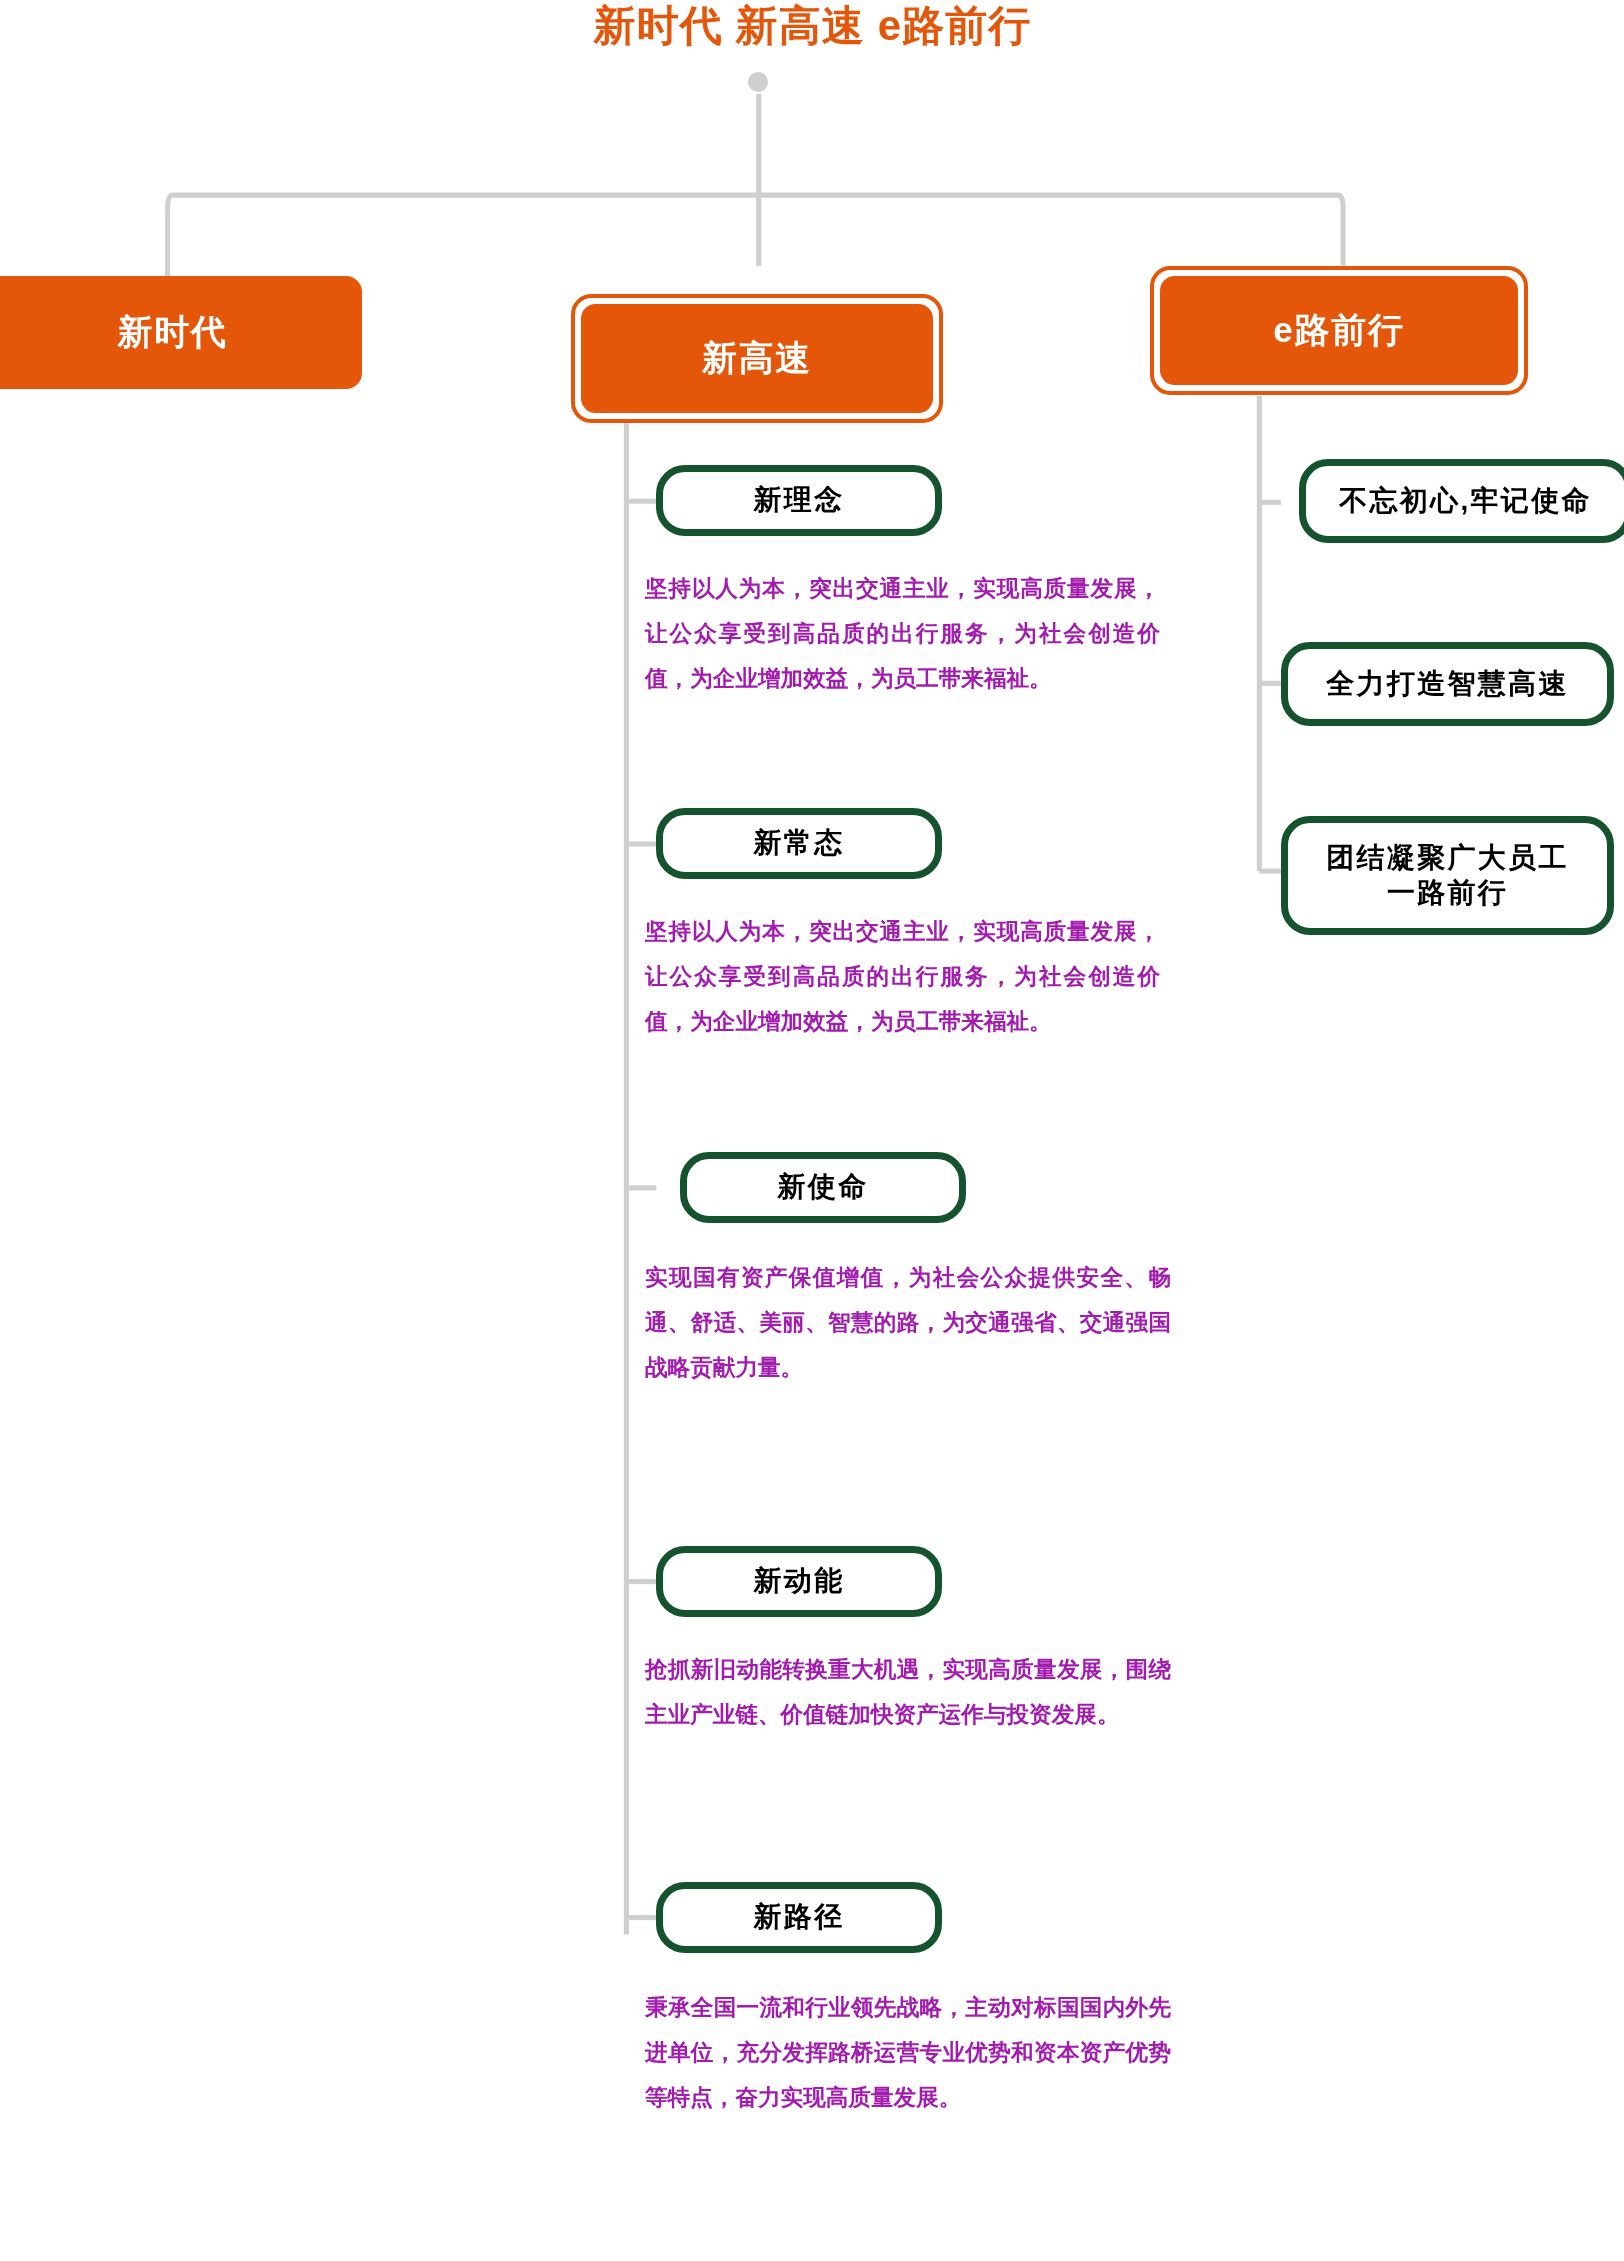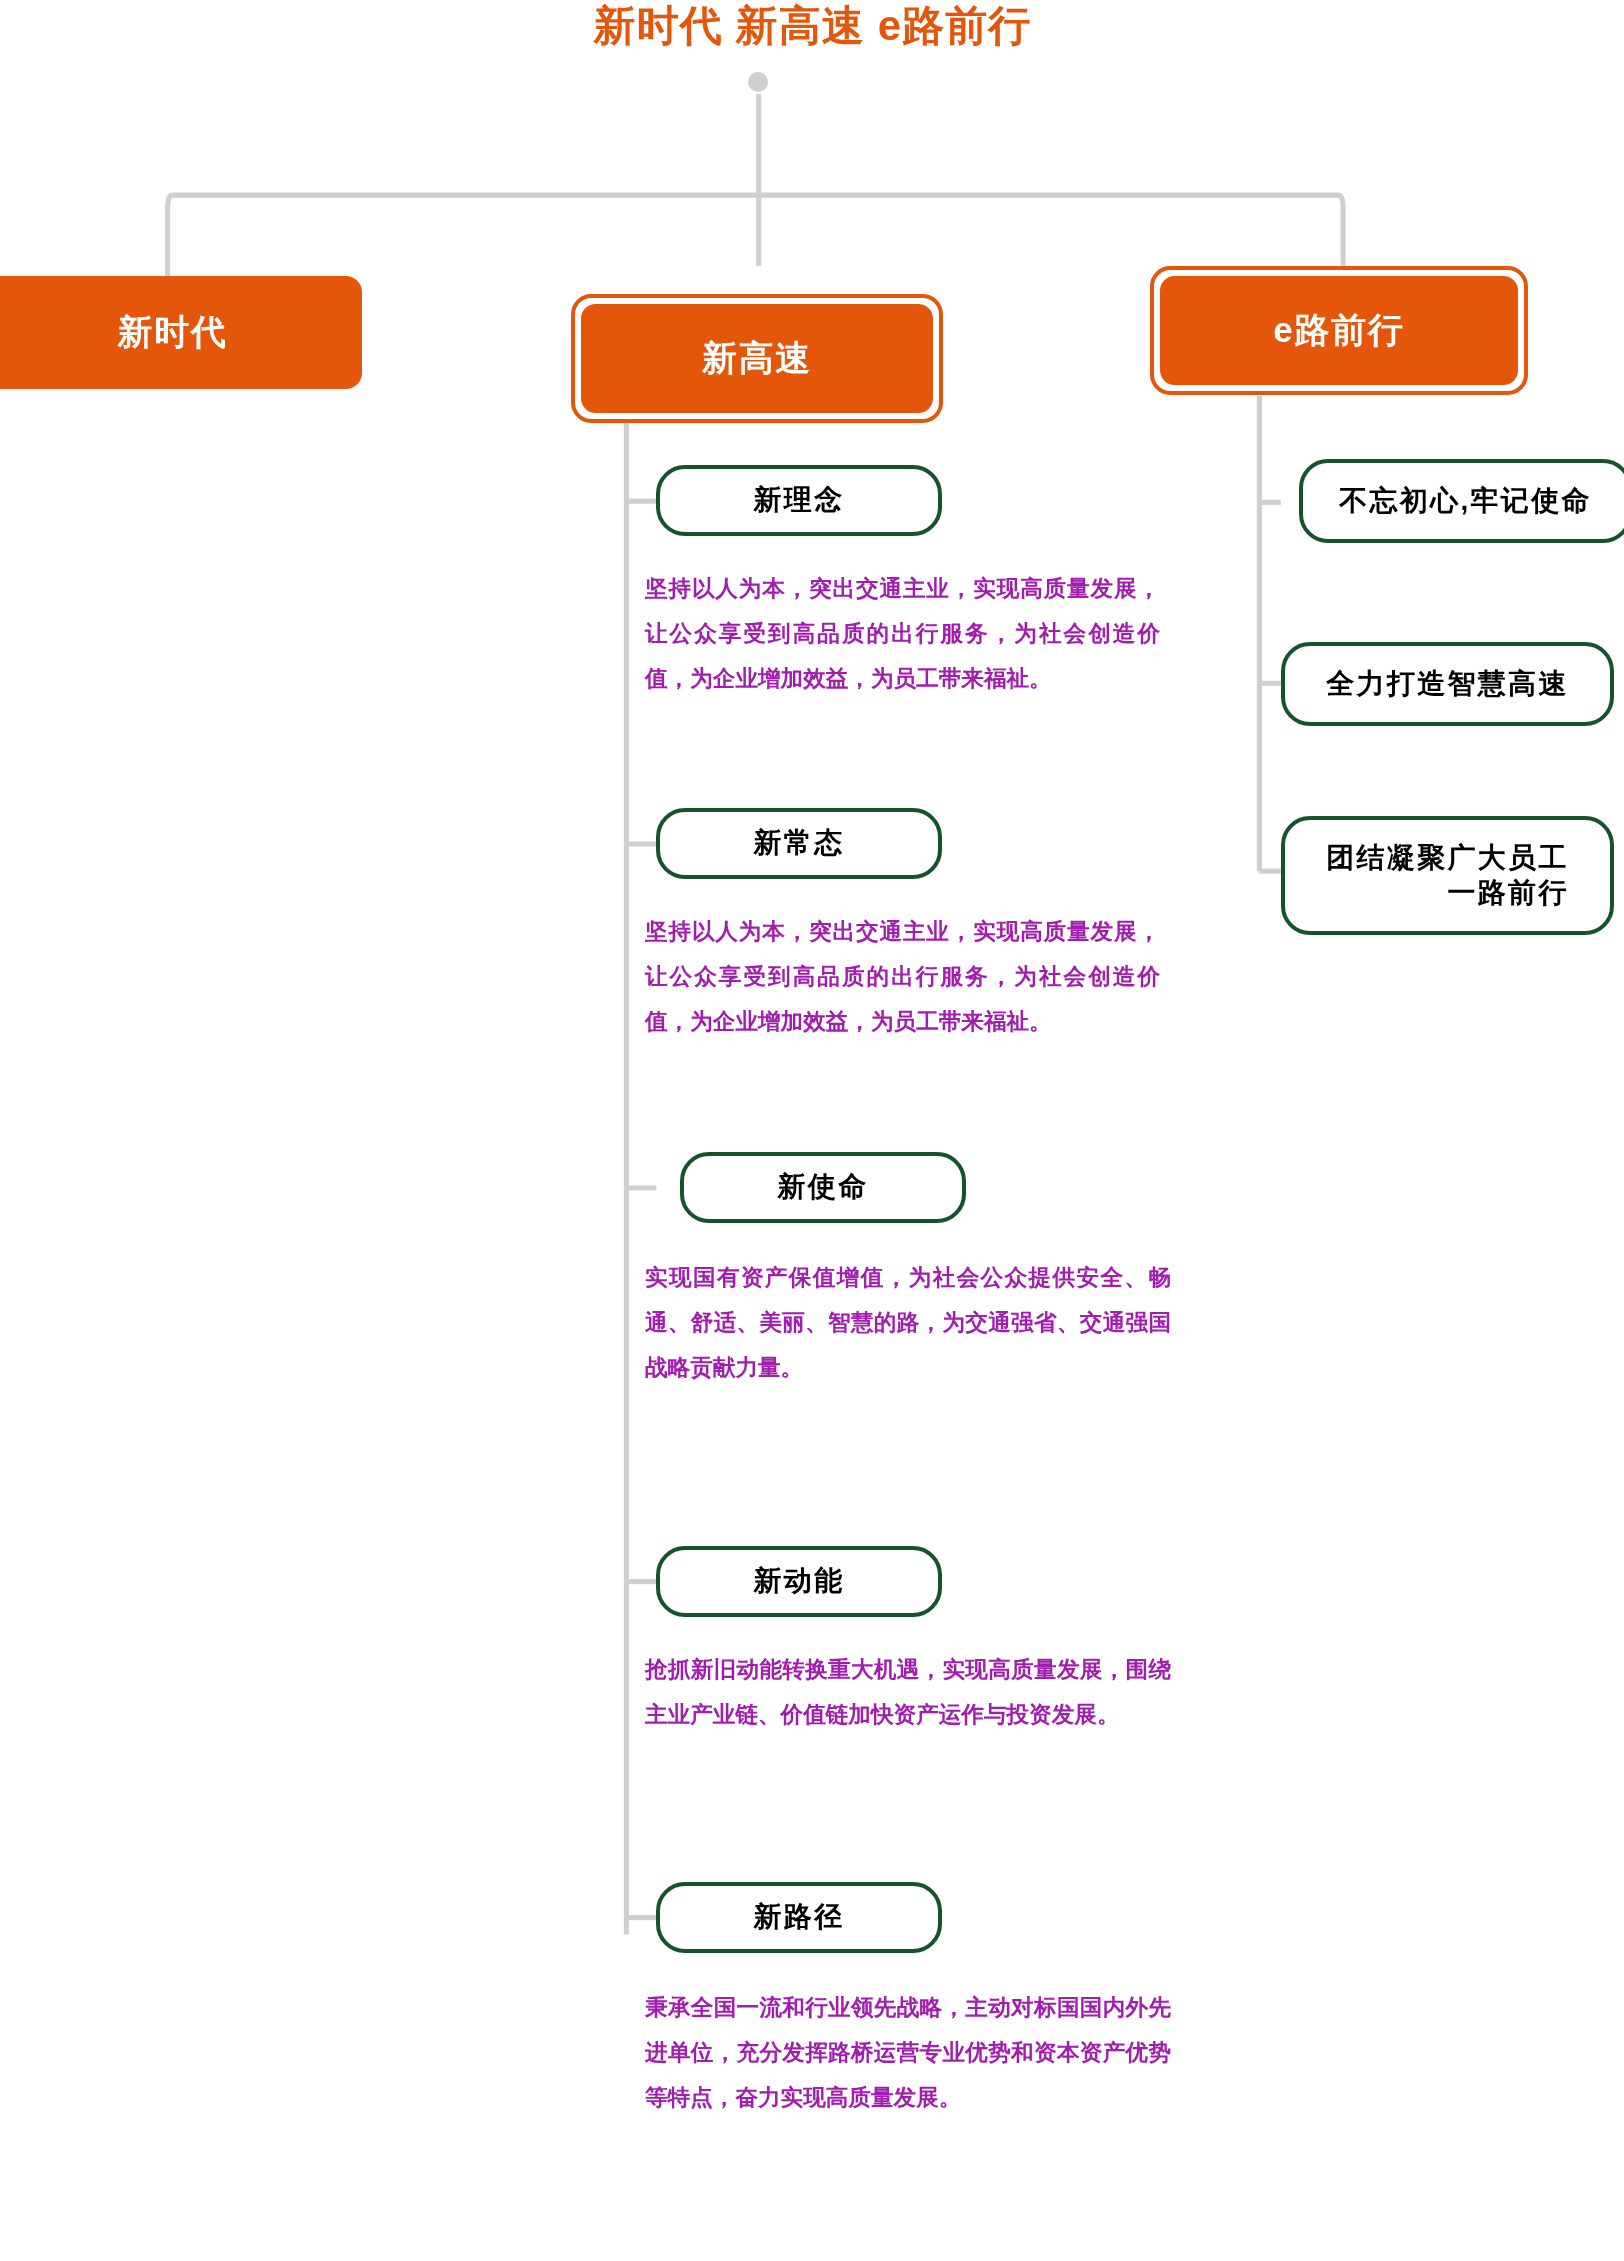--- a/index.html
+++ b/index.html
@@ -78,21 +78,21 @@
     display:flex;
     align-items:center;
     justify-content:center;
   }
 
   
   .l2{
     position:absolute;
     box-sizing:border-box;
     background:#ffffff;
-    border:4px solid #14532d;
+    border:7px solid #14532d;
     border-radius:29px;
     display:flex;
     align-items:center;
     justify-content:center;
     color:#000000;
     font-size:28px;
     font-weight:bold;
     letter-spacing:2.3px;
     line-height:1.24;
     text-align:center;
@@ -192,19 +192,19 @@
   <div class="para" style="left:645px; top:1985px; width:526px;">秉承全国一流和行业领先战略，主动对标国国内外先进单位，充分发挥路桥运营专业优势和资本资产优势等特点，奋力实现高质量发展。</div>
 
   <div class="l2" style="left:1281px; top:459px; width:333px; height:84px;margin-left:18px;">
     <span>不忘初心,牢记使命</span>
   </div>
 
   <div class="l2" style="left:1281px; top:642px; width:333px; height:84px;">
     <span>全力打造智慧高速</span>
   </div>
 
-  <div class="l2" style="left:1281px; top:816px; width:333px; height:119px;text-align:right;">
+  <div class="l2" style="left:1281px; top:816px; width:333px; height:119px;">
     <span>团结凝聚广大员工
 一路前行</span>
   </div>
 
 </div>
 
 
 </body></html>

